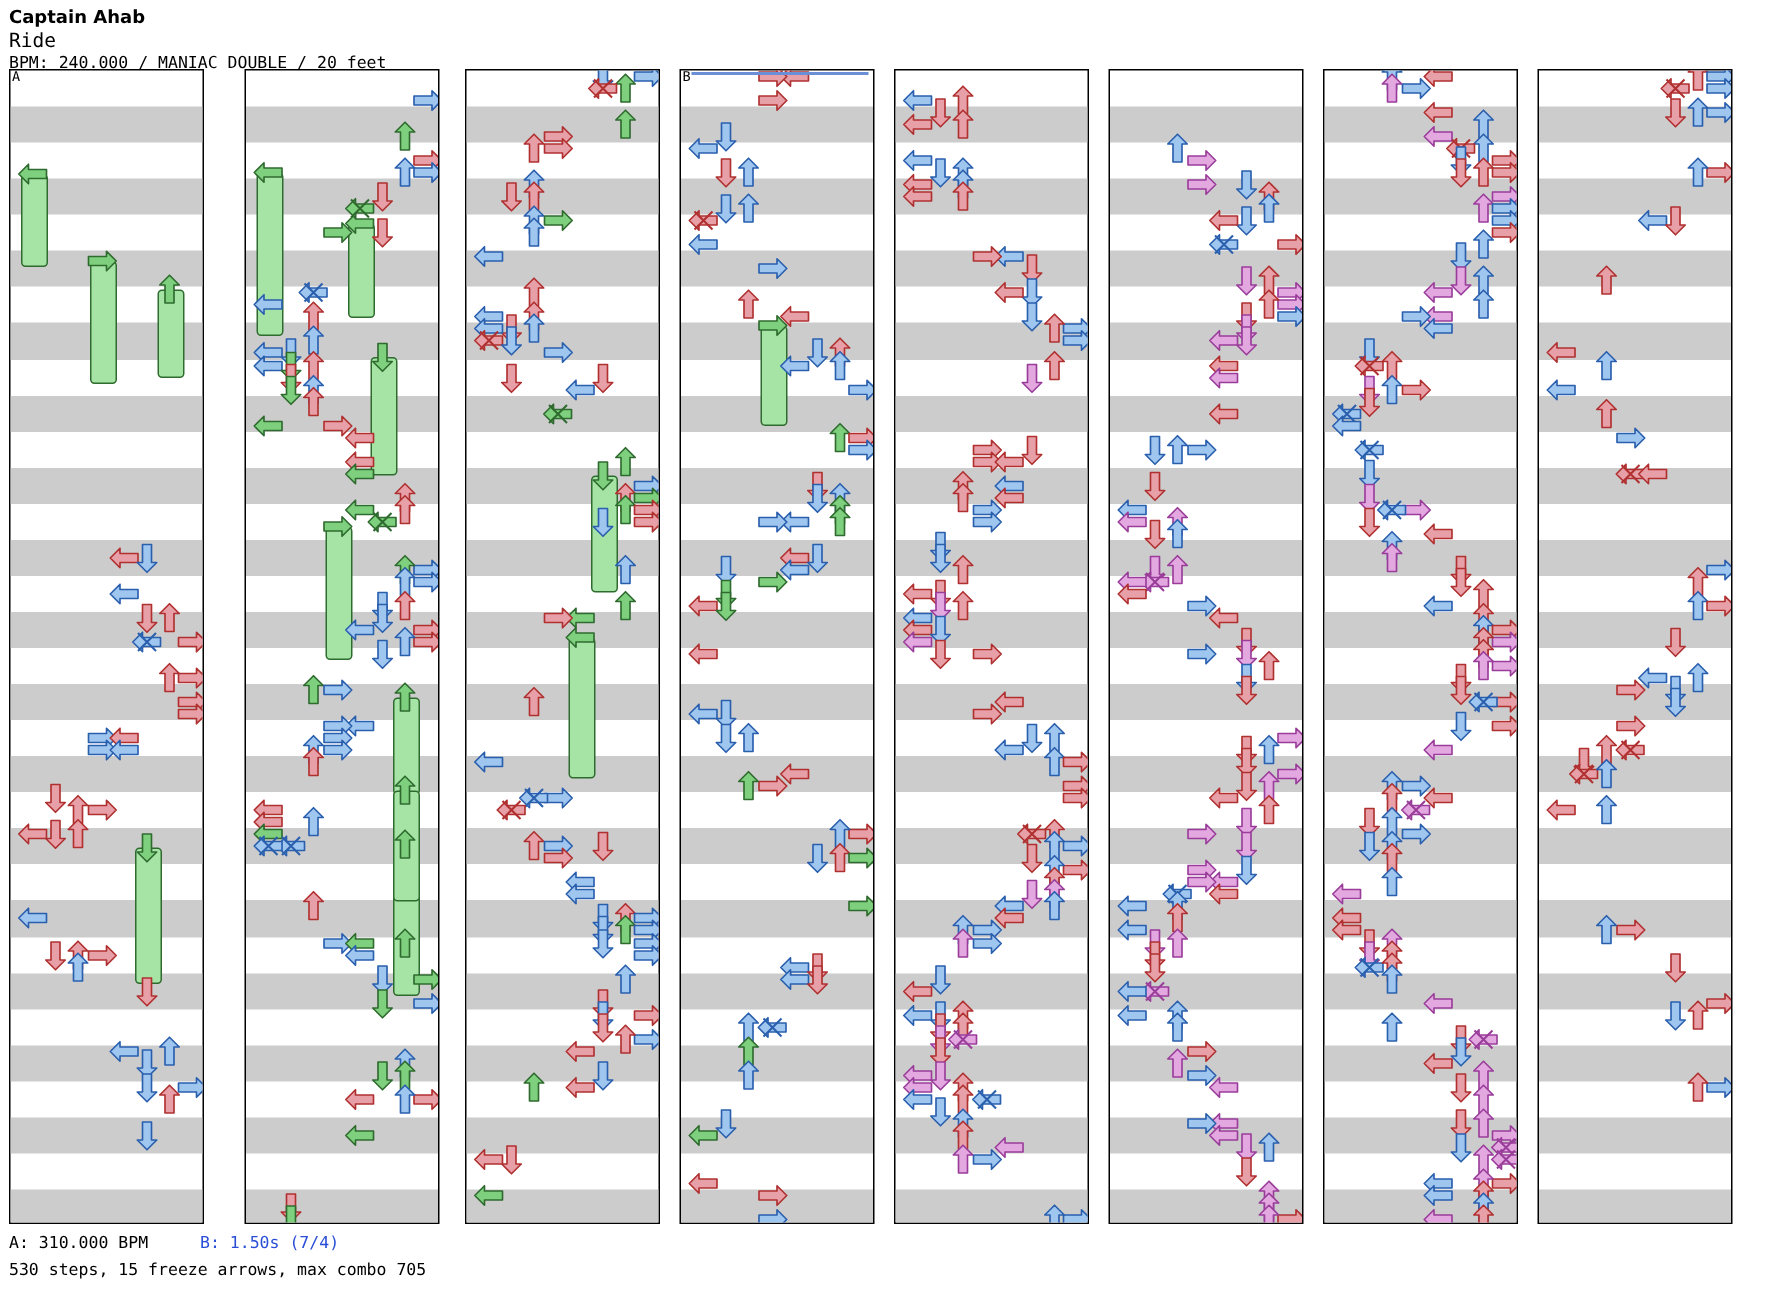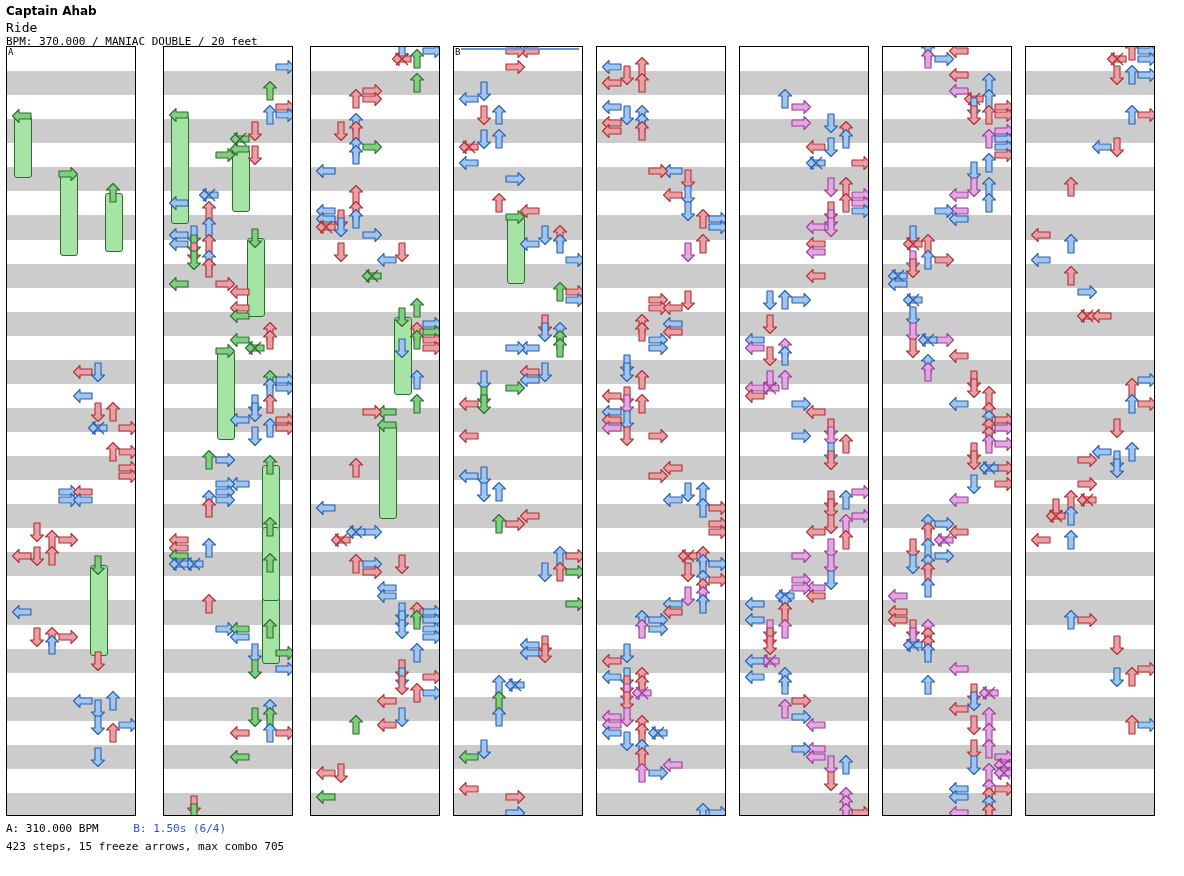--- a/index.html
+++ b/index.html
@@ -46,21 +46,21 @@
   .note{position:absolute;width:22px;height:22px;margin-left:-11px;margin-top:-11px;z-index:10;}
   .note svg{display:block;}
   .freeze{position:absolute;width:16px;margin-left:-8px;z-index:5;
     background:#a6e4a6;border:1px solid #2f6b2f;border-radius:3px;}
 </style>
 </head>
 <body>
 
 <div id="title">Captain Ahab</div>
 <div id="subtitle">Ride</div>
-<div id="bpmline">BPM: 370.000 / MANIAC DOUBLE / 20 feet</div>
+<div id="bpmline">BPM: 240.000 / MANIAC DOUBLE / 20 feet</div>
 
 <div id="chart-area">
     <div class="column" style="left: 6px;">
       <div class="stripes">
         <div class="stripe" style="top: 24.0625px; height: 24.0625px;"></div>
         <div class="stripe" style="top: 72.1875px; height: 24.0625px;"></div>
         <div class="stripe" style="top: 120.312px; height: 24.0625px;"></div>
         <div class="stripe" style="top: 168.438px; height: 24.0625px;"></div>
         <div class="stripe" style="top: 216.562px; height: 24.0625px;"></div>
         <div class="stripe" style="top: 264.688px; height: 24.0625px;"></div>
@@ -4490,19 +4490,19 @@
           <g transform="rotate(90 11 11)">
             <path d="M1.5 11 L8 4.5 L8 8 L20 8 L20 14 L8 14 L8 17.5 Z" fill="#e8a0a8" stroke="#b03030" stroke-width="1.1" stroke-linejoin="round"></path>
           </g>
         </svg>
       </div>
     </div>
   </div>
 
 <div id="footer-marks">
   <span>A: 310.000 BPM</span>
-  <span class="bmark">B: 1.50s (6/4)</span>
+  <span class="bmark">B: 1.50s (7/4)</span>
 </div>
-<div id="footer-steps">423 steps, 15 freeze arrows, max combo 705</div>
+<div id="footer-steps">530 steps, 15 freeze arrows, max combo 705</div>
 
 <div class="measlabel" style="left: 8px; top: 47px;">A</div>
 <div class="measlabel" style="left: 455px; top: 47px;">B</div>
 <div class="toprule" style="left: 461px; width: 118px; top: 48px;"></div>
 
 </body></html>

